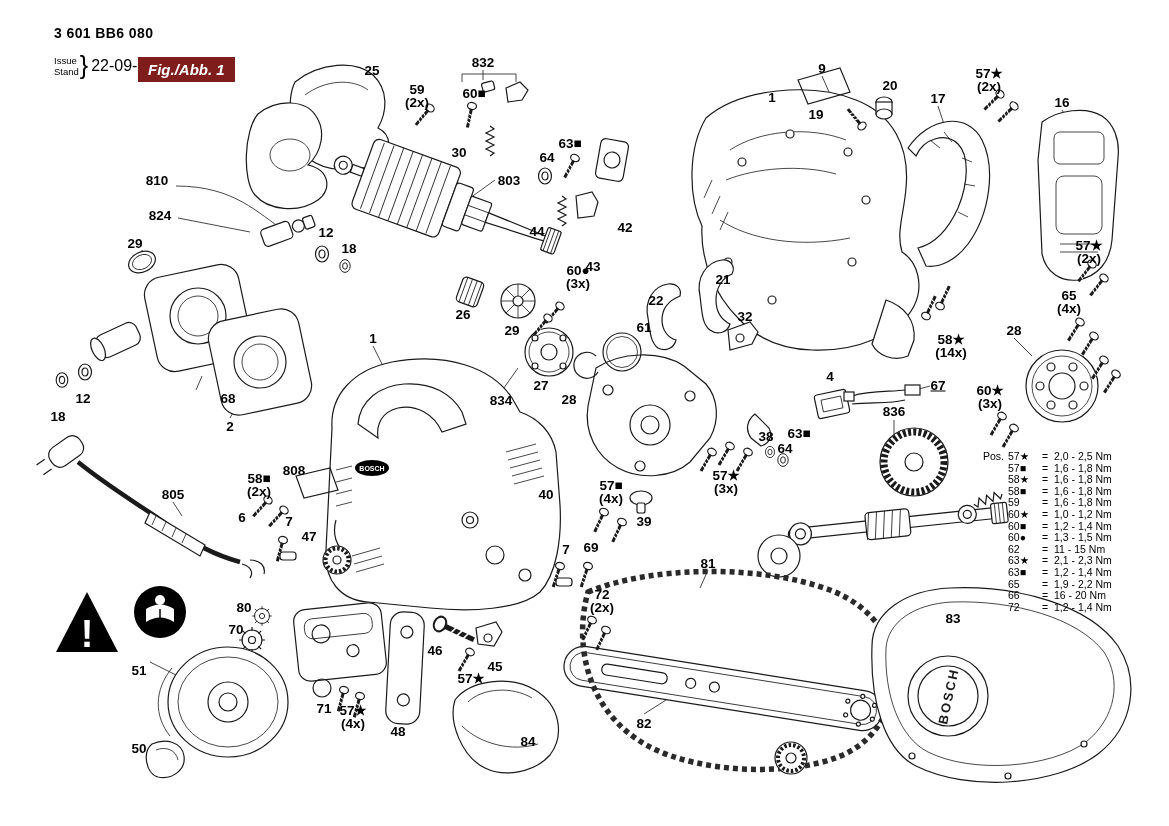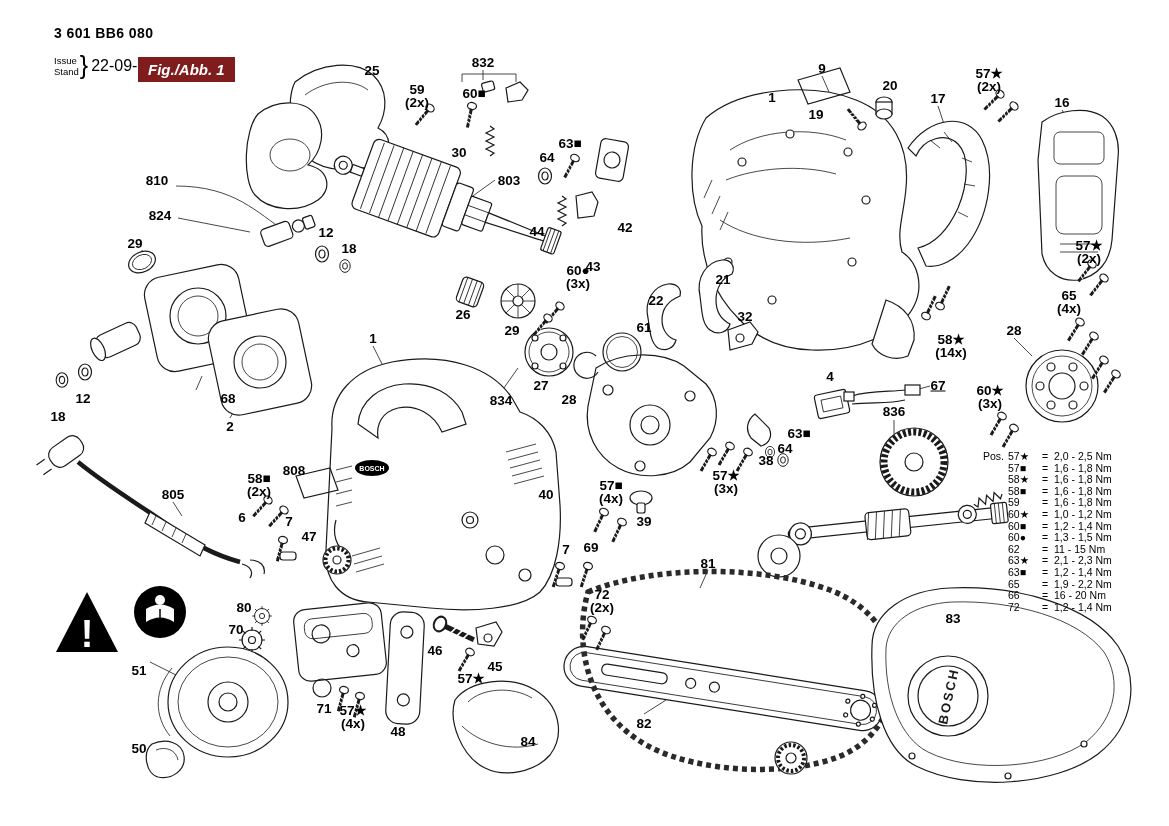--- a/index.html
+++ b/index.html
@@ -623,21 +623,21 @@
       </div>
       <div class="part-label" data-name="part-label-36-834" style="left: 501px; top: 400px;">
         <div>834</div>
       </div>
       <div class="part-label" data-name="part-label-37-67" style="left: 938px; top: 385px; text-decoration: underline;">
         <div>67</div>
       </div>
       <div class="part-label" data-name="part-label-38-4" style="left: 830px; top: 376px;">
         <div>4</div>
       </div>
-      <div class="part-label" data-name="part-label-39-38" style="left: 766px; top: 460px;">
+      <div class="part-label" data-name="part-label-39-38" style="left: 766px; top: 436px;">
         <div>38</div>
       </div>
       <div class="part-label" data-name="part-label-40-64" style="left: 785px; top: 448px;">
         <div>64</div>
       </div>
       <div class="part-label" data-name="part-label-41-63" style="left: 799px; top: 433px;">
         <div>63■</div>
       </div>
       <div class="part-label" data-name="part-label-42-60" style="left: 990px; top: 397px;">
         <div>60★</div>

